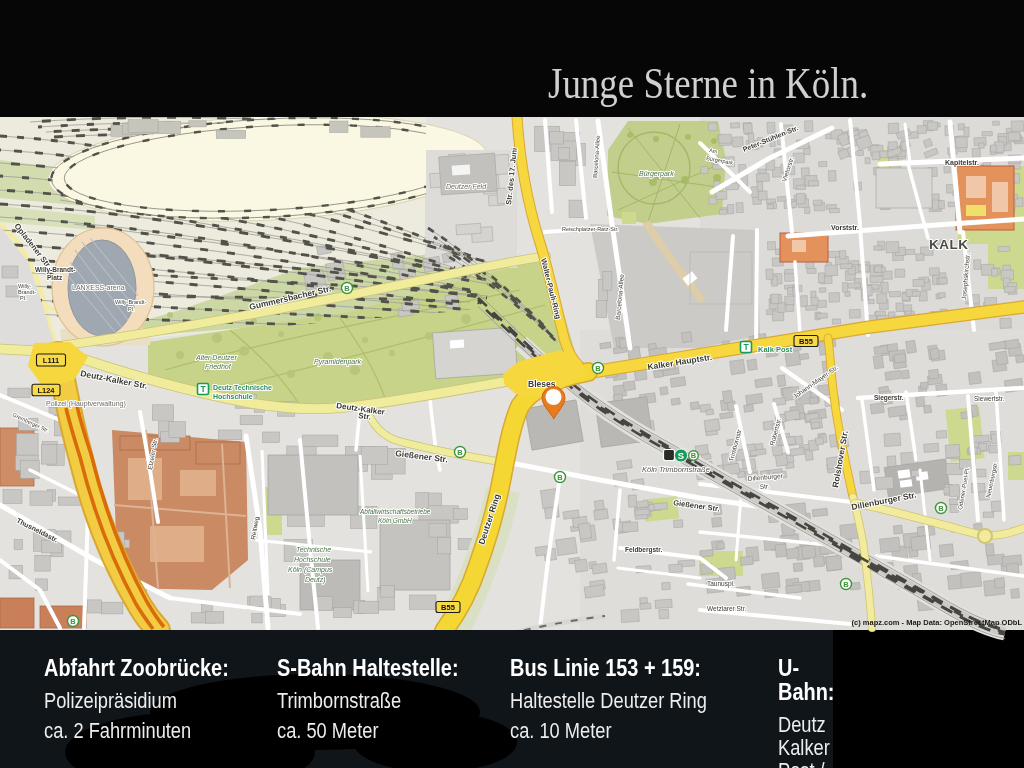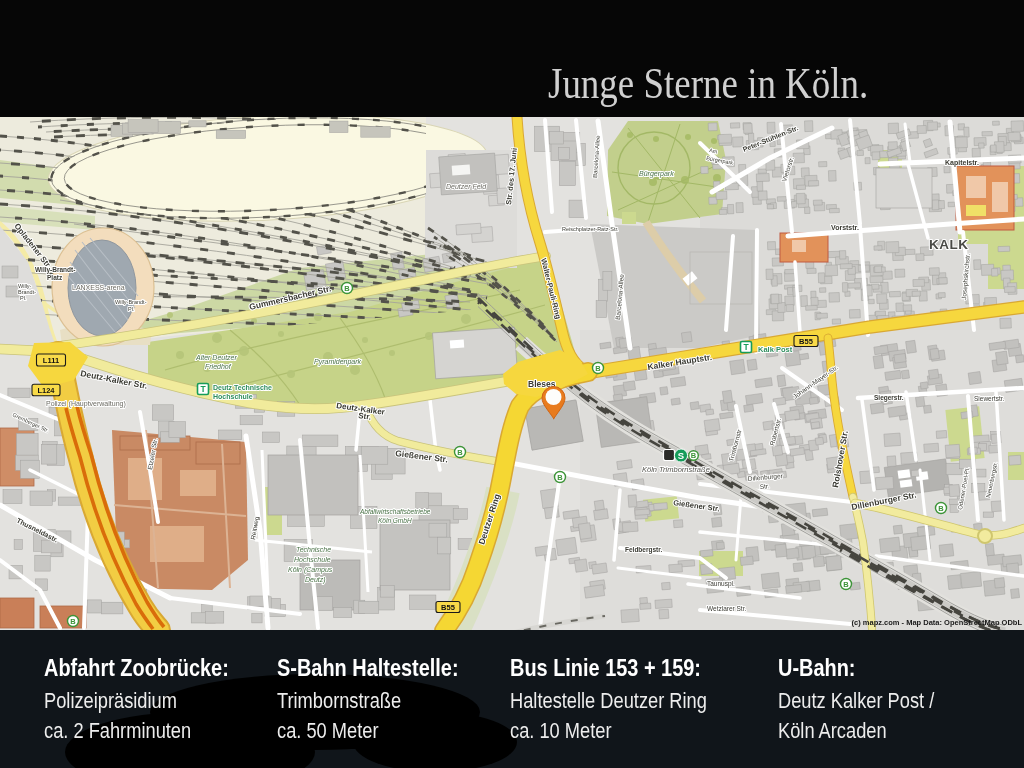--- a/index.html
+++ b/index.html
@@ -1,19 +1,19 @@
 <!DOCTYPE html>
 <html><head><meta charset="utf-8">
 <style>
 html,body{margin:0;padding:0;width:1024px;height:768px;background:#000;overflow:hidden}
 body{font-family:"Liberation Sans",sans-serif;position:relative}
 #hdr{position:absolute;left:0;top:0;width:1024px;height:117px;background:#060606}
 #title{position:absolute;left:548px;top:58px;color:#d0d0d0;font-family:"Liberation Serif",serif;font-size:44px;white-space:nowrap;transform:scaleX(0.84);transform-origin:0 0}
 #map{position:absolute;left:0;top:0}
-#ftr{position:absolute;left:0;top:630px;width:1024px;height:138px;background:#10151a}
+#ftr{position:absolute;left:0;top:630px;width:833px;height:138px;background:#10151a}
 .fcol{position:absolute;top:26px;color:#e8e8e8;transform:scaleX(0.83);transform-origin:0 0}
 .fh{font-weight:bold;font-size:24px;color:#fff;margin:0 0 9px 0;line-height:1}
 .fl{font-size:22px;margin:0 0 7px 0;color:#ededed;line-height:1.05}
 </style></head>
 <body>
 <svg id="map" width="1024" height="768" viewBox="0 0 1024 768">
 <g>
       <rect x="0.0" y="117.0" width="1024.0" height="513.0" fill="#e3e2df"></rect>
       <rect x="700.0" y="117.0" width="324.0" height="213.0" fill="#dcdbd8"></rect>
       <rect x="580.0" y="330.0" width="444.0" height="300.0" fill="#deddda"></rect>

